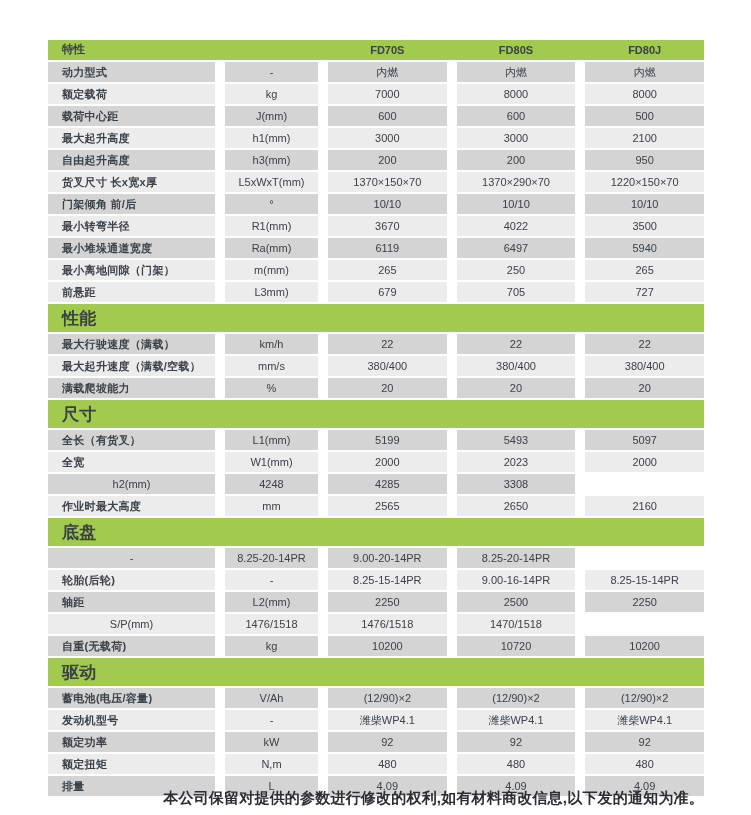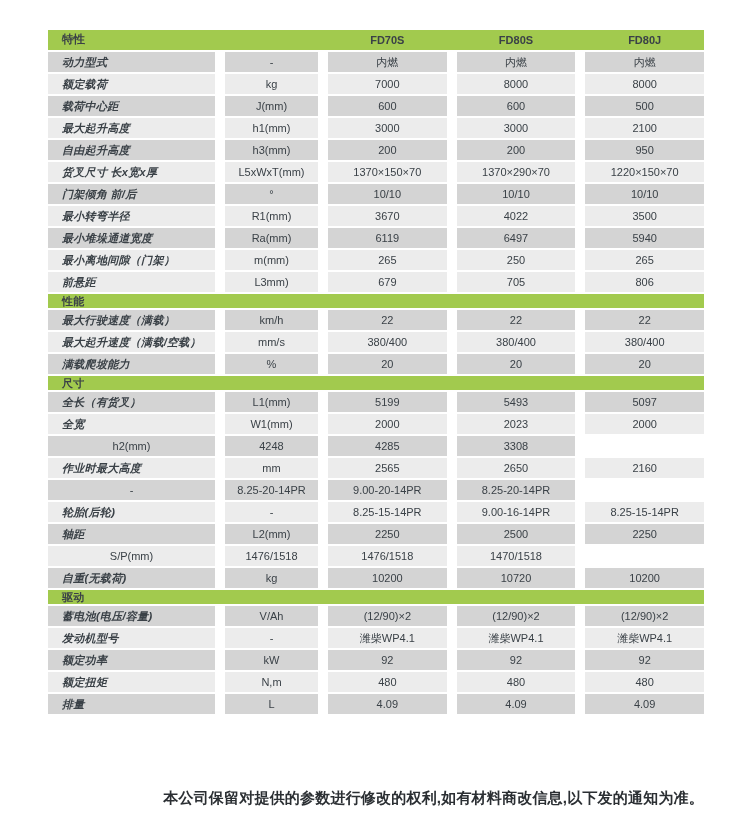--- a/index.html
+++ b/index.html
@@ -8,46 +8,46 @@
     --row-light:#ececec;
     --ink:#3a4147;
   }
   *{box-sizing:border-box;}
   html,body{margin:0;padding:0;}
   body{
     width:751px;height:815px;position:relative;background:#ffffff;
     font-family:"Liberation Sans","DejaVu Sans",sans-serif;
     color:var(--ink);
   }
-  .table-wrap{position:absolute;left:48px;top:30px;width:656px;}
+  .table-wrap{position:absolute;left:48px;top:40px;width:656px;}
   .row{
     display:grid;
     grid-template-columns:167px 93px 1fr 1fr 1fr;
     column-gap:10px;
     height:20px;
     margin-bottom:2px;
     align-items:stretch;
   }
   .cell{
     display:flex;align-items:center;justify-content:center;
     font-size:11px;color:var(--ink);line-height:1;
     white-space:nowrap;overflow:hidden;
   }
-  .cell.label{justify-content:flex-start;padding-left:14px;font-weight:600;letter-spacing:.3px;font-style:italic;}
+  .cell.label{justify-content:flex-start;padding-left:14px;font-weight:600;letter-spacing:.3px;}
   .data-row.dark  .cell{background:var(--row-dark);}
   .data-row.light .cell{background:var(--row-light);}
   .header-row{background:var(--green);}
   .header-row .cell{background:transparent;font-weight:bold;}
   .header-row .feature{grid-column:1 / 3;justify-content:flex-start;padding-left:14px;font-size:11.5px;}
   .section-bar{
     display:flex;align-items:center;
-    height:14px;margin-bottom:2px;
+    height:28px;margin-bottom:2px;
     background:var(--green);
     padding-left:14px;
-    font-size:11px;font-weight:bold;color:var(--ink);
+    font-size:17px;font-weight:bold;color:var(--ink);
     letter-spacing:.3px;
   }
   .footer-note{
     position:absolute;top:789px;right:47px;
     font-size:15px;font-weight:bold;color:#2b2f33;
     letter-spacing:.2px;
   }
 </style>
 </head>
 <body>
@@ -128,21 +128,21 @@
         <div class="cell unit">m(mm)</div>
         <div class="cell value">265</div>
         <div class="cell value">250</div>
         <div class="cell value">265</div>
       </div>
       <div class="row data-row light">
         <div class="cell label">前悬距</div>
         <div class="cell unit">L3mm)</div>
         <div class="cell value">679</div>
         <div class="cell value">705</div>
-        <div class="cell value">806</div>
+        <div class="cell value">727</div>
       </div>
       <div class="section-bar">性能</div>
       <div class="row data-row dark">
         <div class="cell label">最大行驶速度（满载）</div>
         <div class="cell unit">km/h</div>
         <div class="cell value">22</div>
         <div class="cell value">22</div>
         <div class="cell value">22</div>
       </div>
       <div class="row data-row light">
@@ -180,20 +180,21 @@
         <div class="cell value">4285</div>
         <div class="cell value">3308</div>
       </div>
       <div class="row data-row light">
         <div class="cell label">作业时最大高度</div>
         <div class="cell unit">mm</div>
         <div class="cell value">2565</div>
         <div class="cell value">2650</div>
         <div class="cell value">2160</div>
       </div>
+      <div class="section-bar">底盘</div>
       <div class="row data-row dark">
         <div class="cell unit">-</div>
         <div class="cell value">8.25-20-14PR</div>
         <div class="cell value">9.00-20-14PR</div>
         <div class="cell value">8.25-20-14PR</div>
       </div>
       <div class="row data-row light">
         <div class="cell label">轮胎(后轮)</div>
         <div class="cell unit">-</div>
         <div class="cell value">8.25-15-14PR</div>

